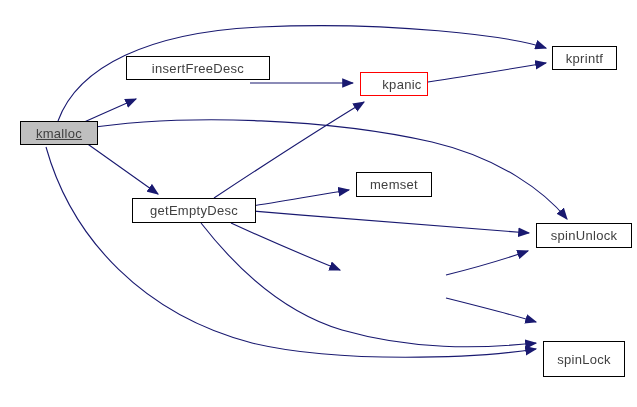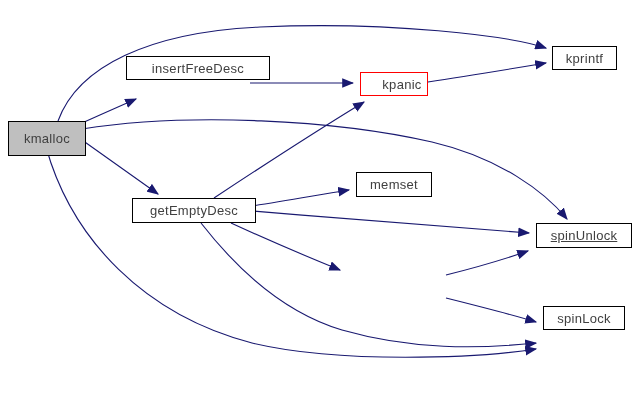--- a/index.html
+++ b/index.html
@@ -67,30 +67,30 @@
     <path class="edge" d="M 428,82 C 468,76 510,69 546,63" marker-end="url(#arrow)"></path>
     <path class="edge" d="M 214,198 C 264,165 318,130 364,102" marker-end="url(#arrow)"></path>
     <path class="edge" d="M 252,206 C 285,201 318,195 349,190" marker-end="url(#arrow)"></path>
     <path class="edge" d="M 252,211 C 348,219 448,227 529,233" marker-end="url(#arrow)"></path>
     <path class="edge" d="M 231,223 C 268,240 308,257 340,270" marker-end="url(#arrow)"></path>
     <path class="edge" d="M 201,223 C 236,268 282,312 342,330 C 412,350 478,349 536,343" marker-end="url(#arrow)"></path>
     <path class="edge" d="M 446,275 C 474,268 502,260 528,251" marker-end="url(#arrow)"></path>
     <path class="edge" d="M 446,298 C 478,306 510,314 536,322" marker-end="url(#arrow)"></path>
   </svg>
 
-  <div class="node current" style="left:8px; top:121px; width:78px; height:35px;">kmalloc</div>
+  <div class="node current" style="left:20px; top:121px; width:78px; height:24px;text-decoration:underline;">kmalloc</div>
 
   <div class="node" style="left:126px; top:56px; width:144px; height:24px;">insertFreeDesc</div>
 
   <div class="node truncated" style="left:360px; top:72px; width:68px; height:24px;">kpanic</div>
 
   <div class="node" style="left:552px; top:46px; width:65px; height:24px;">kprintf</div>
 
   <div class="node" style="left:356px; top:172px; width:76px; height:25px;text-align:center;">memset</div>
 
   <div class="node" style="left:132px; top:198px; width:124px; height:25px;">getEmptyDesc</div>
 
-  <div class="node" style="left:536px; top:223px; width:96px; height:25px;text-decoration:underline;">spinUnlock</div>
+  <div class="node" style="left:536px; top:223px; width:96px; height:25px;">spinUnlock</div>
 
 
-  <div class="node" style="left:543px; top:306px; width:82px; height:24px;">spinLock</div>
+  <div class="node" style="left:543px; top:341px; width:82px; height:36px;">spinLock</div>
 
 </div>
 
 </body></html>

